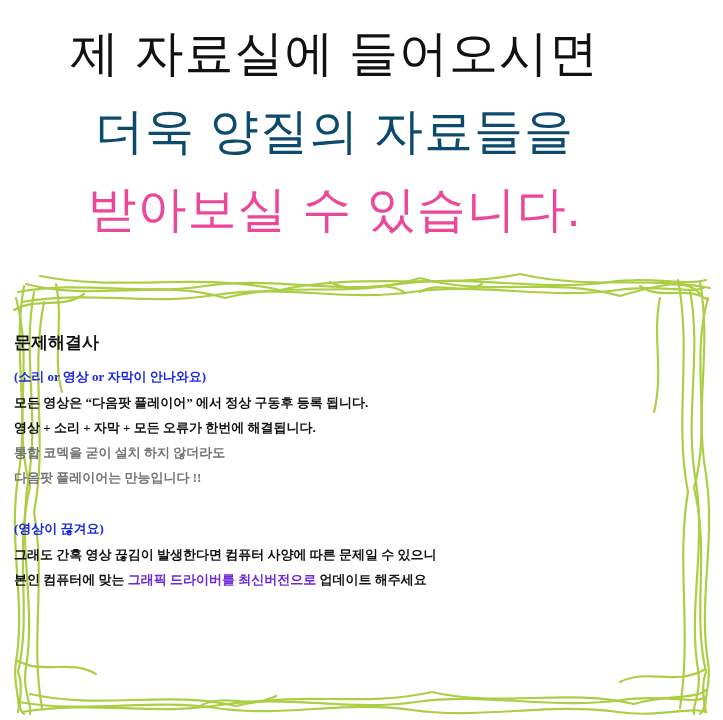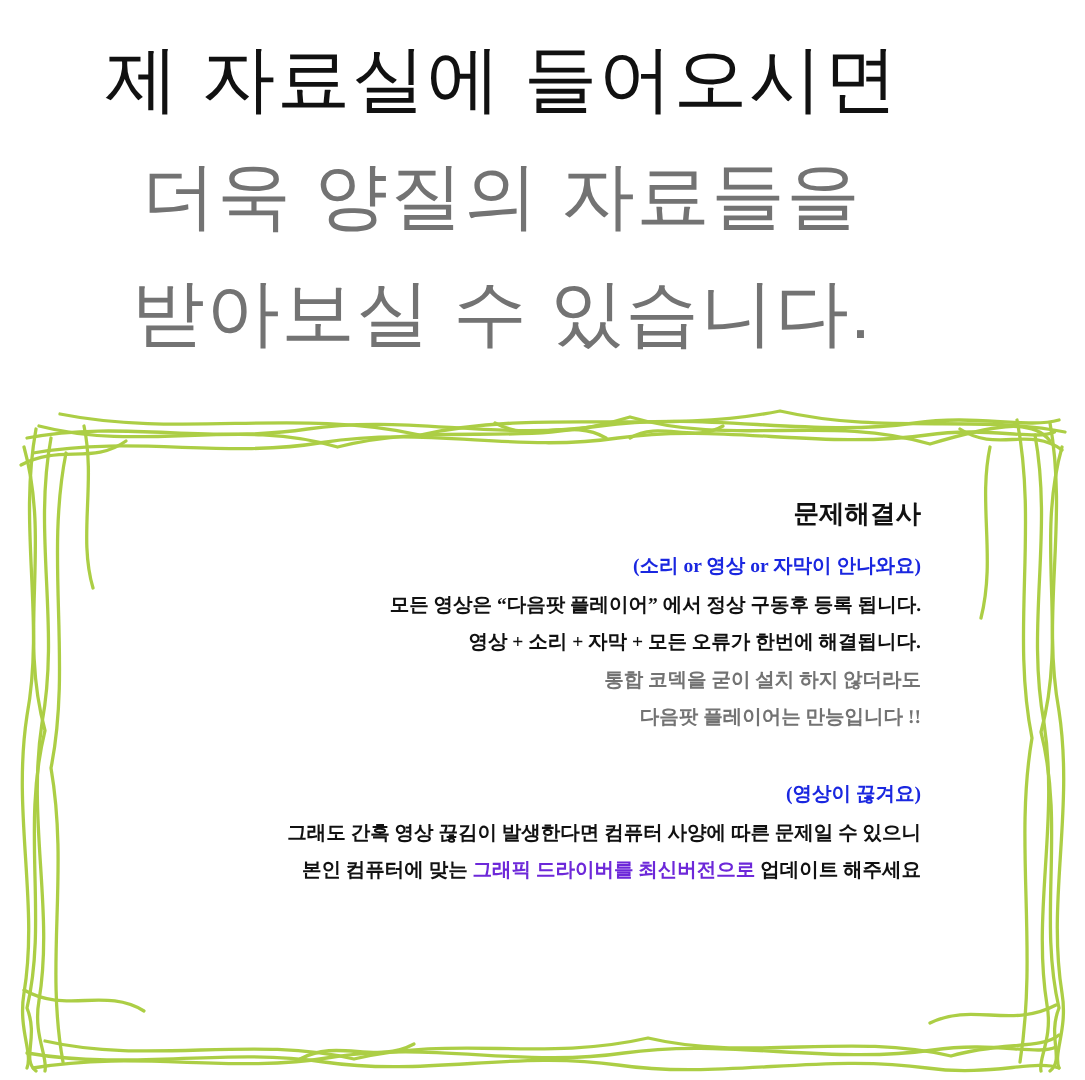--- a/index.html
+++ b/index.html
@@ -30,45 +30,45 @@
   }
   .headline-line {
     font-family: "Liberation Sans", sans-serif;
     font-size: 49px;
     line-height: 78px;
     letter-spacing: 1px;
     font-weight: 400;
     white-space: nowrap;
   }
   .headline-line.l1 { color: #111111; }
-  .headline-line.l2 { color: #737373; }
-  .headline-line.l3 { color: #737373; }
+  .headline-line.l2 { color: #0c4a6e; }
+  .headline-line.l3 { color: #ec4899; }
 
   
   .frame-wrap {
     position: absolute;
     left: 0;
     top: 262px;
     width: 723px;
     height: 458px;
   }
   .frame-wrap svg {
     display: block;
     width: 723px;
     height: 458px;
   }
 
   
   .inner {
     position: absolute;
-    left: 0;
+    left: 14px;
     top: 262px;
     width: 614px;
     height: 458px;
-    text-align: right;
+    text-align: left;
   }
   .inner-title {
     margin-top: 70px;
     font-size: 17px;
     font-weight: bold;
     color: #111111;
     line-height: 22px;
   }
   .sec {
     margin-top: 10px;

